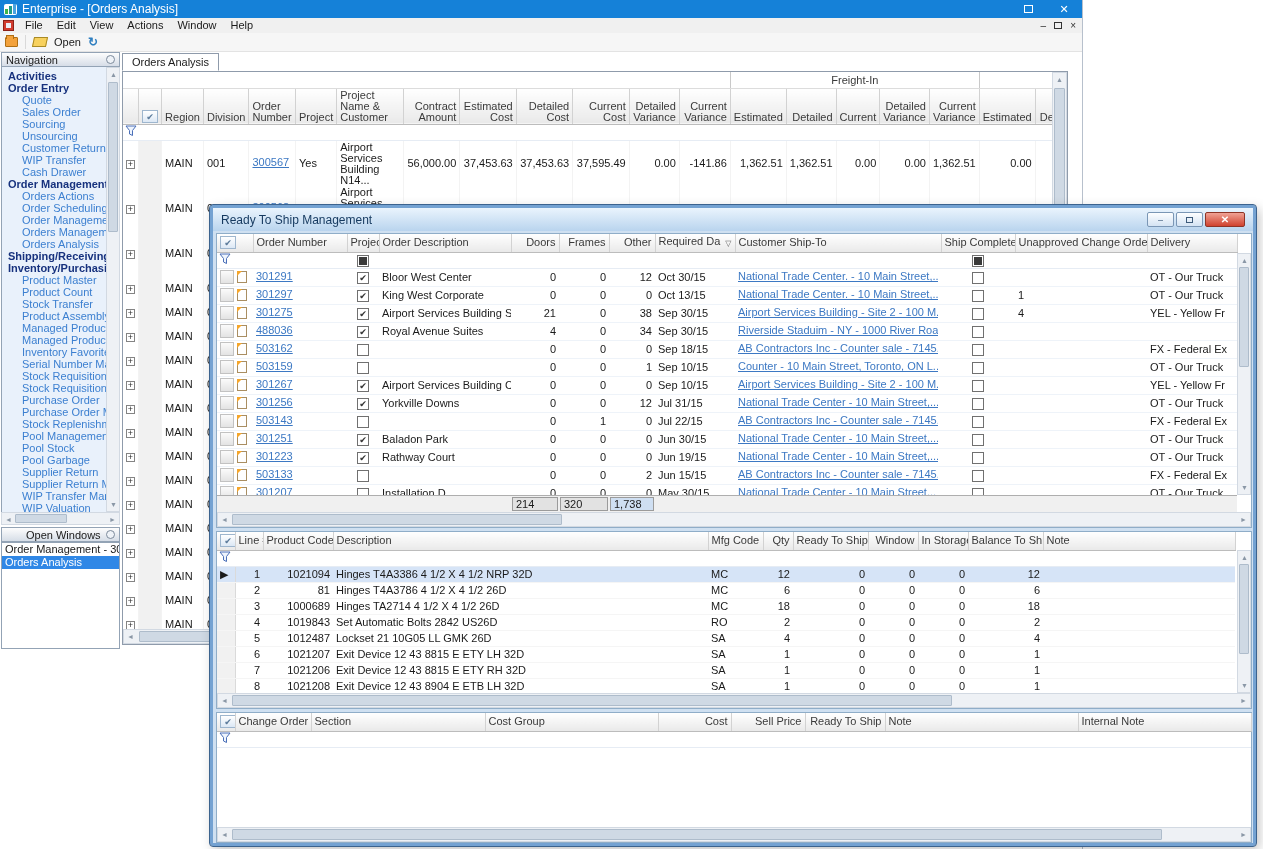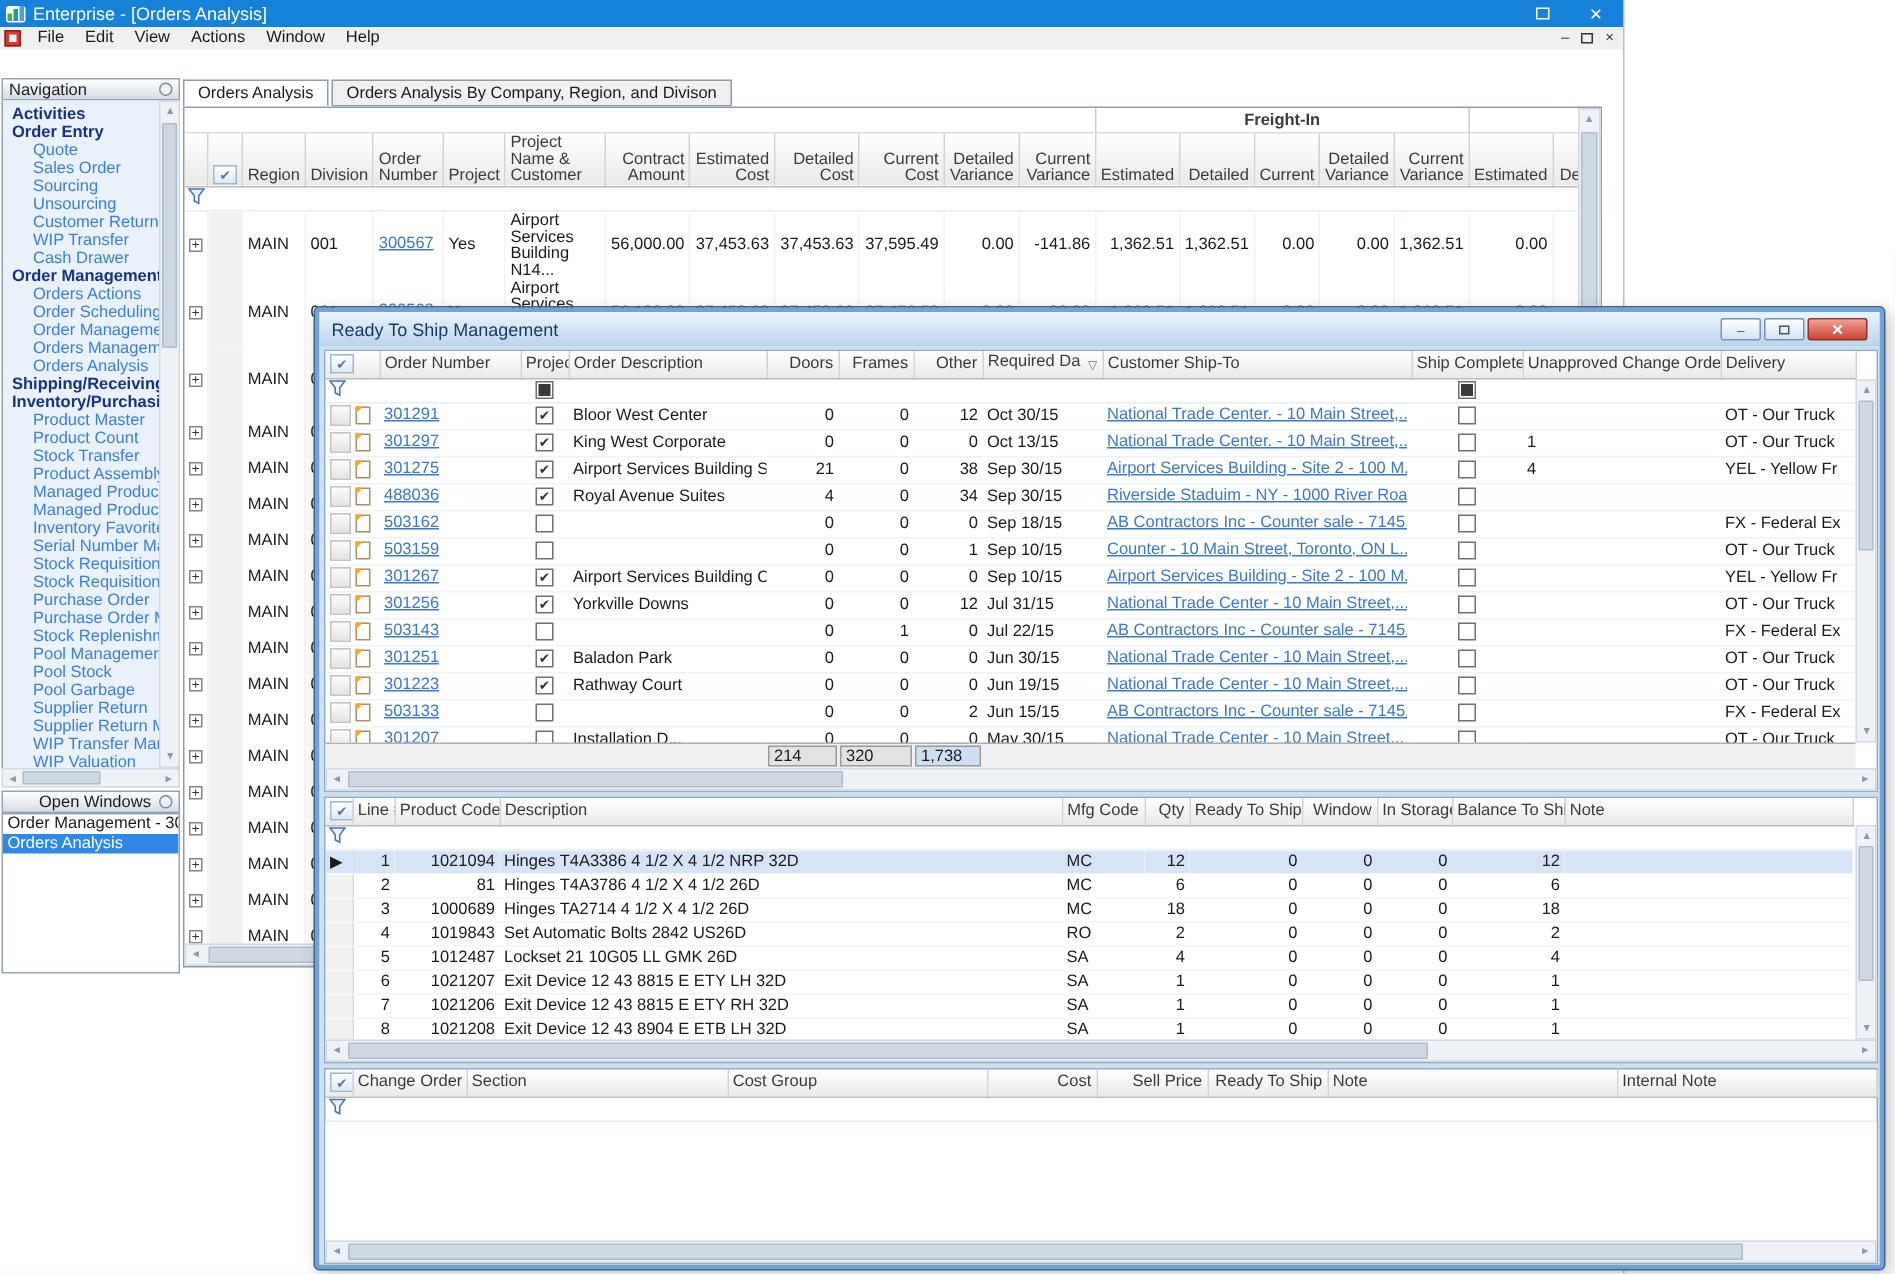--- a/index.html
+++ b/index.html
@@ -52,21 +52,21 @@
   
   #content { position:absolute; left:122px; top:52px; width:960px; bottom:0; }
   #tabstrip { position:absolute; left:0; top:1px; height:18px; display:flex; }
   .tab { padding:2px 9px 0; border:1px solid #8f9bab; background:#f0f0f0; margin-right:2px; height:18px; white-space:nowrap; }
   .tab.active { background:#fff; border-bottom-color:#fff; }
   #grid-box { position:absolute; left:0; top:19px; width:946px; height:574px; border:1px solid #8f9bab; background:#fff; overflow:hidden; }
 
   table { border-collapse:collapse; table-layout:fixed; font-size:11px; }
   td, th { overflow:hidden; white-space:nowrap; font-weight:normal; }
 
-  .gh { height:16px; background:#fff; border-bottom:1px solid #dcdcdc; text-align:center; color:#3a3a3a;font-weight:bold; }
+  .gh { height:16px; background:#fff; border-bottom:1px solid #dcdcdc; text-align:center; color:#3a3a3a; }
   .gh.gmid { border-left:1px solid #c9c9c9; border-right:1px solid #c9c9c9; }
   .hc { height:34px; background:linear-gradient(#ffffff,#e9e9e9); border-right:1px solid #d2d2d2; border-bottom:1px solid #bcbcbc;
         color:#3a3a3a; vertical-align:bottom; padding:1px 3px; text-align:left; white-space:normal; line-height:11px; }
   .hc.num { text-align:right; }
   .hc.h18 { height:18px; vertical-align:middle; white-space:nowrap; }
   .fc { height:16px; border-bottom:1px solid #e6ecf4; padding:0 2px; }
   .orow td { height:24px; border-right:1px solid #f3f3f3; padding:0 3px; vertical-align:middle; }
   .orow td.num, td.num { text-align:right; }
   .nm { white-space:normal; line-height:11px; display:block; padding-top:1px; }
   .expcell { background:#fff; }
@@ -158,20 +158,27 @@
       <span id="menu-items"><span class="menu-item">File</span><span class="menu-item">Edit</span><span class="menu-item">View</span><span class="menu-item">Actions</span><span class="menu-item">Window</span><span class="menu-item">Help</span></span>
       <span class="mdi-btns">
         <span class="mdi-btn">–</span>
         <span class="mdi-btn">
             <span class="mdi-box"></span>
           </span>
         <span class="mdi-btn">×</span>
       </span>
     </div>
 
+    <div id="toolbar">
+      <span class="fold-icon"></span>
+      <span class="tb-sep"></span>
+      <span class="open-icon"></span>
+      <span>Open</span>
+      <span class="refresh-icon">↻</span>
+    </div>
 
     <div id="nav-header" class="panel-hdr">
       <span>Navigation</span>
       <span class="pin-icon"></span>
     </div>
     <div id="nav-list">
         <div class="nav-section">Activities</div>
         <div class="nav-section">Order Entry</div>
         <div class="nav-item">Quote</div>
         <div class="nav-item">Sales Order</div>
@@ -215,21 +222,20 @@
       <span class="pin-icon"></span>
     </div>
     <div id="ow-list">
         <div class="ow-item">Order Management - 301071</div>
         <div class="ow-item sel">Orders Analysis</div>
       </div>
 
     <div id="content">
       <div id="tabstrip">
           <div class="tab active">Orders Analysis</div>
-          <div class="tab">Orders Analysis By Company, Region, and Divison</div>
         </div>
       <div id="grid-box">
         <table id="orders-grid">
             <colgroup>
               <col style="width: 16px;">
               <col style="width: 14px;">
               <col style="width: 35px;">
               <col style="width: 37px;">
               <col style="width: 48px;">
               <col style="width: 30px;">

